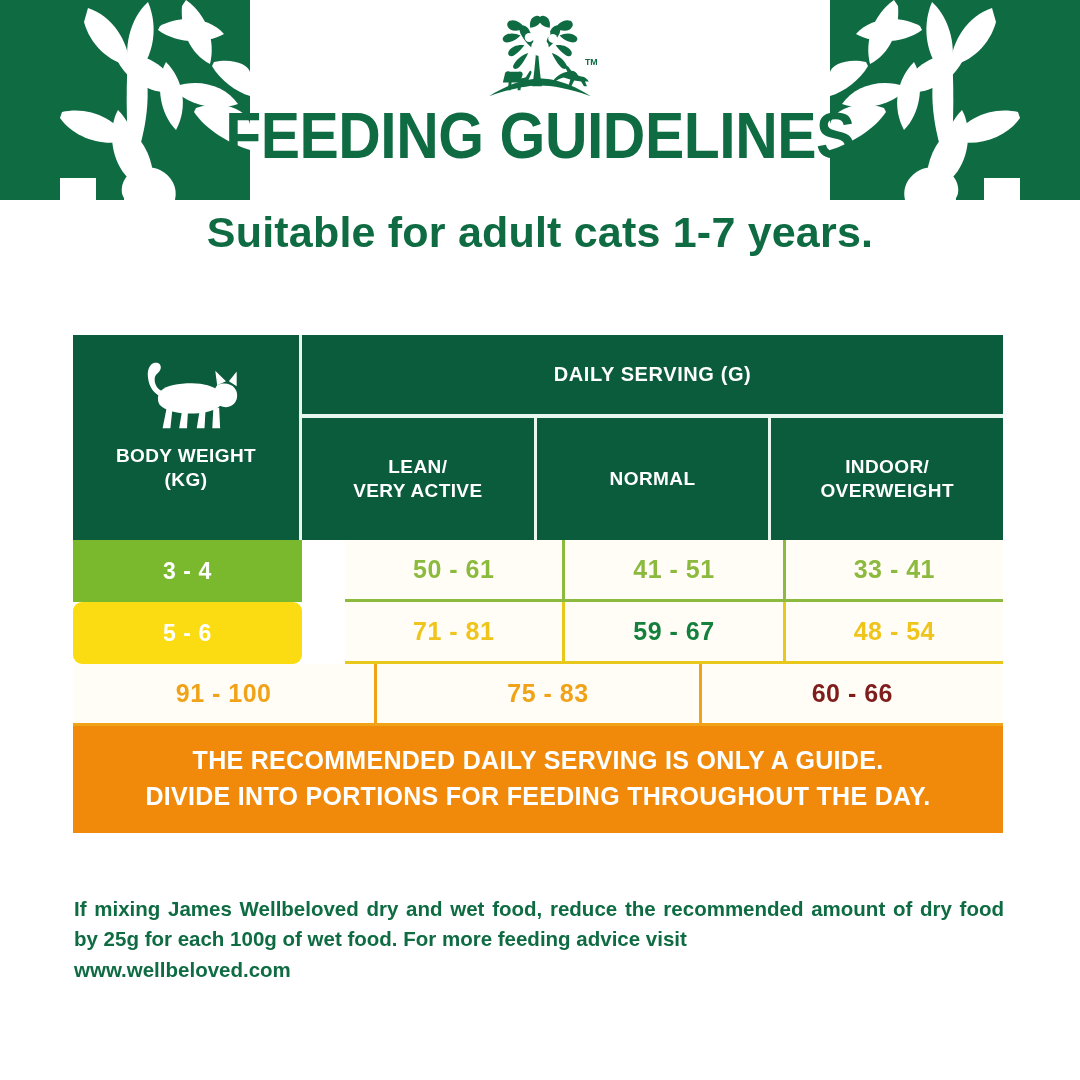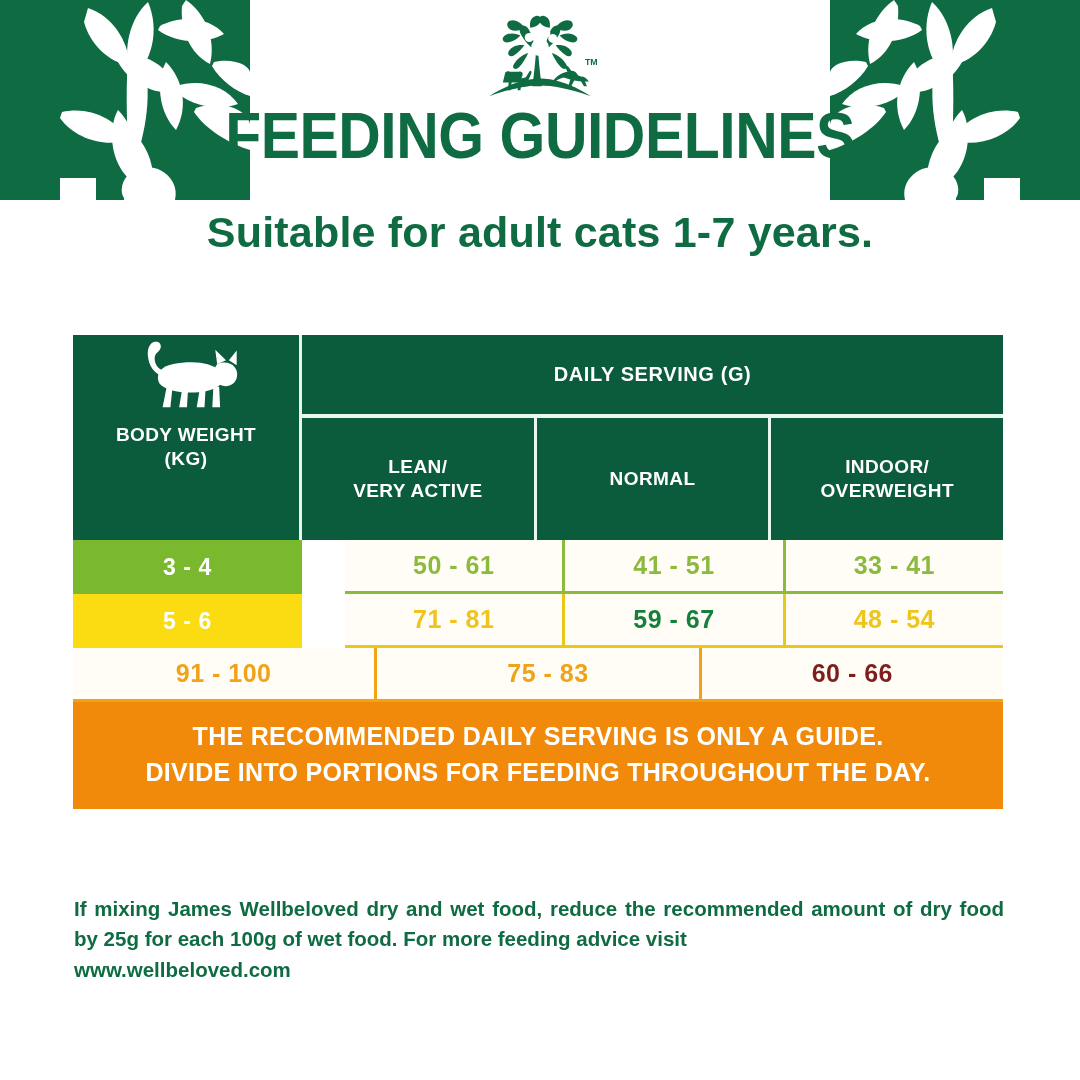--- a/index.html
+++ b/index.html
@@ -66,21 +66,21 @@
     background:#0A5C3C;
   }
   .cat-col {
     width:229px;
     flex:0 0 229px;
     border-right:3px solid #EAF7F0;
     display:flex;
     flex-direction:column;
     align-items:center;
     justify-content:flex-start;
-    padding-top:0;
+    padding-top:21px;
   }
   .cat-icon { width:118px; height:78px; }
   .cat-icon svg { display:block; width:100%; height:100%; }
   .cat-label {
     color:#ffffff;
     font-size:19px;
     font-weight:bold;
     text-align:center;
     line-height:1.25;
     letter-spacing:0.4px;
@@ -105,21 +105,21 @@
     font-weight:bold;
     text-align:center;
     line-height:1.25;
     letter-spacing:0.4px;
     padding:0 6px;
     min-height:122px;
   }
   .sub-head + .sub-head { border-left:3px solid #EAF7F0; }
 
   
-  .trow { display:flex; height:54px;gap:43px; }
+  .trow { display:flex; height:62px;gap:43px; }
   .trow .wcell {
     width:229px; flex:0 0 229px;
     display:flex; align-items:center; justify-content:center;
     color:#ffffff;
     font-size:23px;
     font-weight:bold;
     letter-spacing:0.6px;
   }
   .trow .vcells { flex:1; display:flex; background:#fffdf5; }
   .trow .vcell {
@@ -299,21 +299,21 @@
   <div id="rows-container">
       <div class="trow">
         <div class="wcell" style="background: rgb(122, 185, 45);">3 - 4</div>
         <div class="vcells">
           <div class="vcell" style="color: rgb(140, 186, 63); border-bottom: 3px solid rgb(140, 186, 63);">50 - 61</div>
           <div class="vcell" style="color: rgb(140, 186, 63); border-bottom: 3px solid rgb(140, 186, 63); border-left: 3px solid rgb(140, 186, 63);">41 - 51</div>
           <div class="vcell" style="color: rgb(140, 186, 63); border-bottom: 3px solid rgb(140, 186, 63); border-left: 3px solid rgb(140, 186, 63);">33 - 41</div>
         </div>
       </div>
       <div class="trow">
-        <div class="wcell" style="background: rgb(251, 220, 18);">5 - 6</div>
+        <div class="wcell" style="background: rgb(251, 220, 18); border-radius: 9px;">5 - 6</div>
         <div class="vcells">
           <div class="vcell" style="color: rgb(239, 196, 28); border-bottom: 3px solid rgb(232, 200, 27);">71 - 81</div>
           <div class="vcell" style="color: #15803d; border-bottom: 3px solid rgb(232, 200, 27); border-left: 3px solid rgb(232, 200, 27);">59 - 67</div>
           <div class="vcell" style="color: rgb(239, 196, 28); border-bottom: 3px solid rgb(232, 200, 27); border-left: 3px solid rgb(232, 200, 27);">48 - 54</div>
         </div>
       </div>
       <div class="trow">
         <div class="vcells">
           <div class="vcell" style="color: rgb(240, 162, 24); border-bottom: 3px solid rgb(240, 162, 24);">91 - 100</div>
           <div class="vcell" style="color: rgb(240, 162, 24); border-bottom: 3px solid rgb(240, 162, 24); border-left: 3px solid rgb(240, 162, 24); padding-left: 20px;">75 - 83</div>

